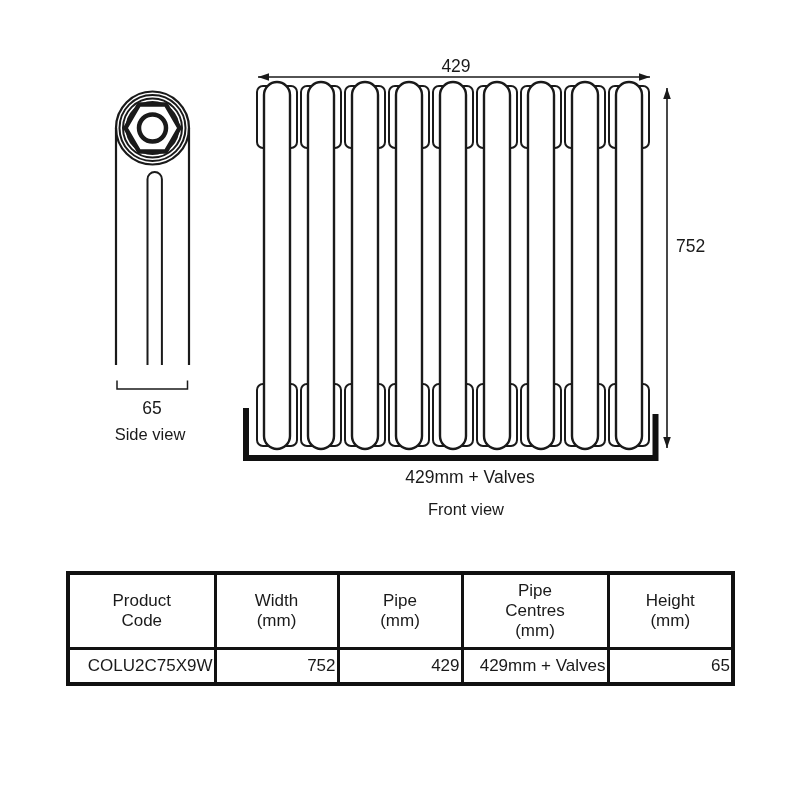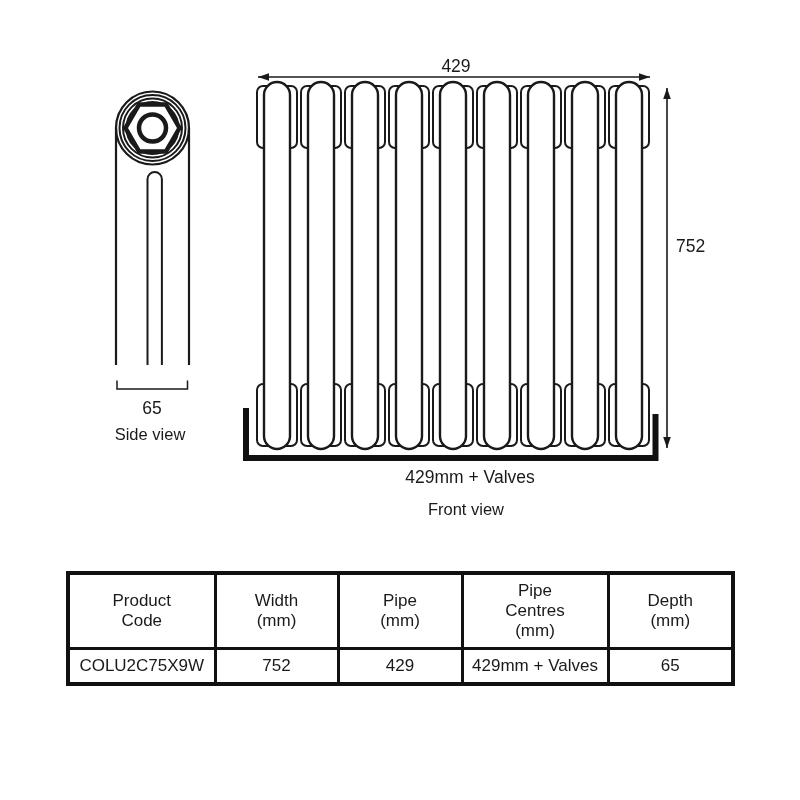--- a/index.html
+++ b/index.html
@@ -56,20 +56,21 @@
     padding: 2px 1px;
     overflow: hidden;
   }
   table.spec-table th {
     height: 68px;
     white-space: pre-line;
   }
   table.spec-table td {
     height: 28px;
     white-space: nowrap;
+    text-align: right;
   }
 </style>
 </head>
 <body>
 
 <div class="canvas">
 
   <svg id="diagram-svg" width="800" height="560" viewBox="0 0 800 560">
     <defs>
 
@@ -150,21 +151,21 @@
         <tr>
           <th>Product
 Code</th>
           <th>Width
 (mm)</th>
           <th>Pipe
 (mm)</th>
           <th>Pipe
 Centres
 (mm)</th>
-          <th>Depth
+          <th>Height
 (mm)</th>
         </tr>
       </thead>
       <tbody>
         <tr>
           <td>COLU2C75X9W</td>
           <td>752</td>
           <td>429</td>
           <td>429mm + Valves</td>
           <td>65</td>

